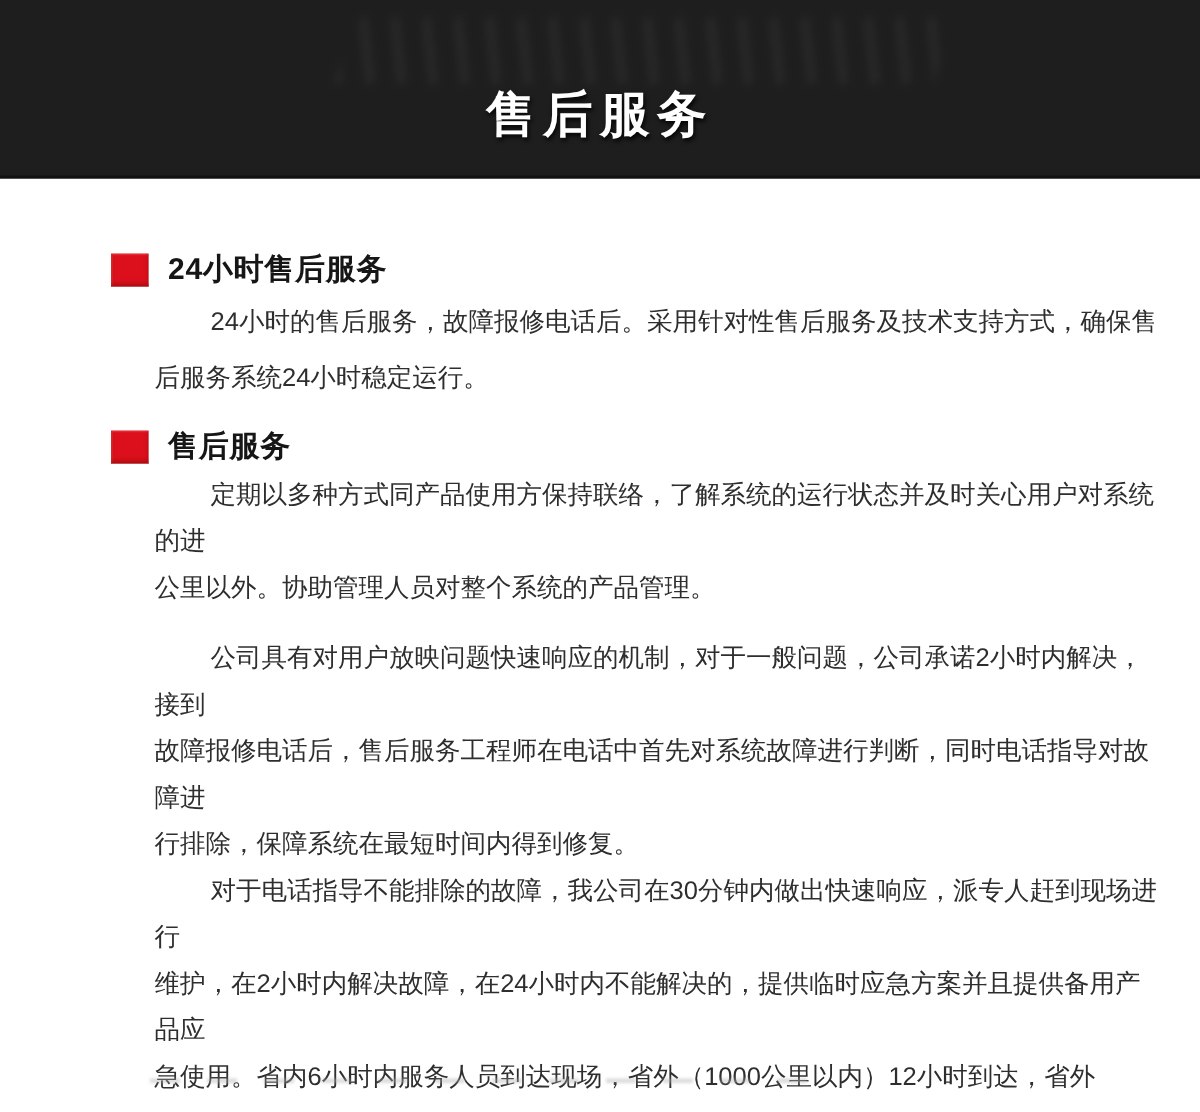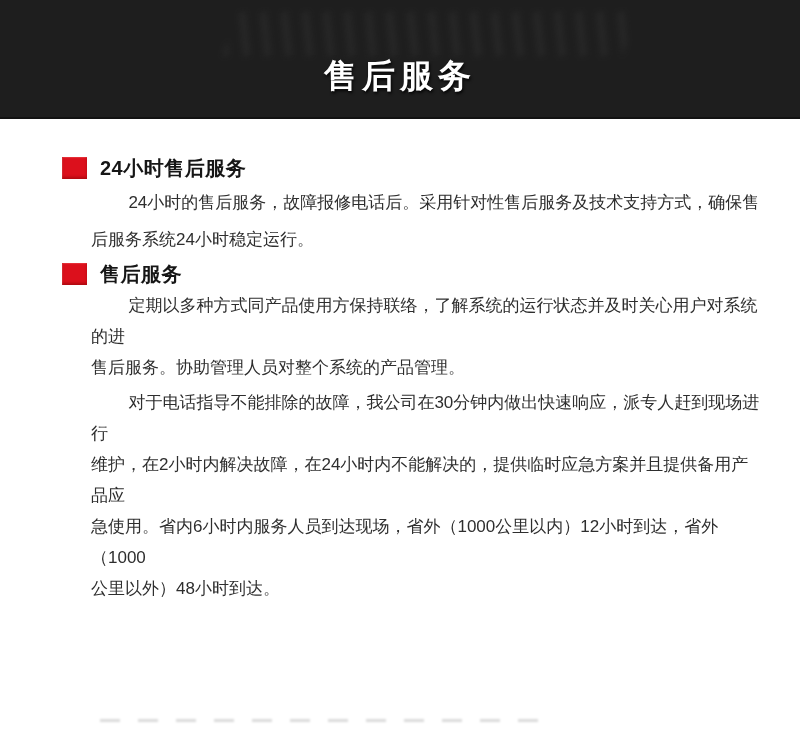--- a/index.html
+++ b/index.html
@@ -46,21 +46,21 @@
       rgba(30,30,30,0) 5px 20px);
     filter: blur(3px);
     transform: skewX(-12deg);
   }
 
   
   .content {
     padding: 33px 40px 0 58px;
     box-sizing: border-box;
   }
-  .sec { margin: 4px; }
+  .sec { margin: 16px; }
   .sec-head {
     display: flex;
     align-items: center;
     gap: 13px;
     margin: 0 0 4px 0;
     height: 24px;
   }
   .bullet {
     flex: 0 0 auto;
     width: 25px;
@@ -122,24 +122,27 @@
       <p class="para lh-wide">24小时的售后服务，故障报修电话后。采用针对性售后服务及技术支持方式，确保售
 后服务系统24小时稳定运行。</p>
     </section>
 
     <section class="sec">
       <div class="sec-head">
         <span class="bullet"></span>
         <h2 class="sec-title">售后服务</h2>
       </div>
       <p class="para">定期以多种方式同产品使用方保持联络，了解系统的运行状态并及时关心用户对系统的进
-售后服务。协助管理人员对整个系统的产品管理。</p>
+公里以外。协助管理人员对整个系统的产品管理。</p>
     </section>
 
     <section class="sec">
+      <p class="para">公司具有对用户放映问题快速响应的机制，对于一般问题，公司承诺2小时内解决，接到
+故障报修电话后，售后服务工程师在电话中首先对系统故障进行判断，同时电话指导对故障进
+行排除，保障系统在最短时间内得到修复。</p>
       <p class="para">对于电话指导不能排除的故障，我公司在30分钟内做出快速响应，派专人赶到现场进行
 维护，在2小时内解决故障，在24小时内不能解决的，提供临时应急方案并且提供备用产品应
 急使用。省内6小时内服务人员到达现场，省外（1000公里以内）12小时到达，省外（1000
 公里以外）48小时到达。</p>
     </section>
 
   </main>
 
   <div class="footer-artifact"></div>
 

